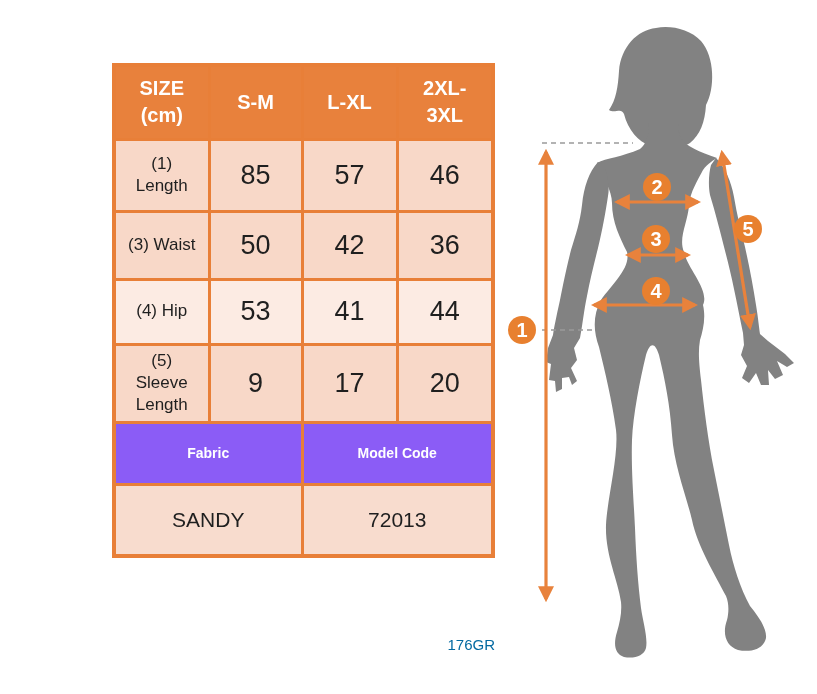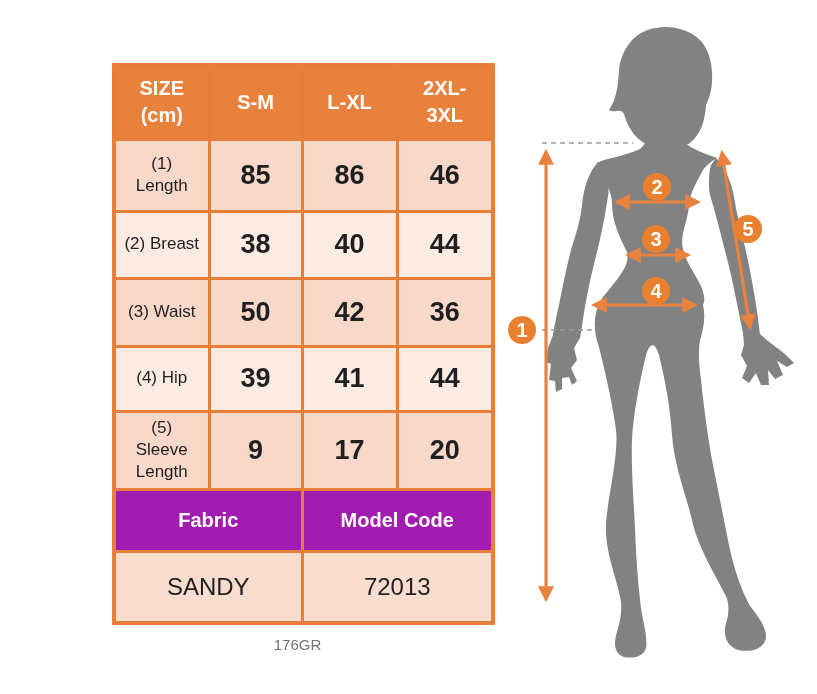--- a/index.html
+++ b/index.html
@@ -31,42 +31,42 @@
   }
   tr.hdr-row th, td.hdr-cell {
     background: #E8813C;
     color: #FFFFFF;
     font-weight: bold;
     font-size: 20px;
     line-height: 1.35;
   }
   th.pre, td.pre { white-space: pre-line; }
   td.lbl { font-size: 17px; line-height: 1.3; font-weight: normal; }
-  td.val { font-size: 27px; font-weight: bold; }
+  td.val { font-size: 27px; }
   tr.row-dark td  { background: #F8D8C8; }
   tr.row-light td { background: #FCEBE3; }
   tr.hdr-row      { height: 74px; }
   tr.r1 { height: 72px; }
   tr.r2 { height: 67px; }
   tr.r3 { height: 68px; }
   tr.r4 { height: 65px; }
   tr.r5 { height: 78px; }
   tr.footer-hdr { height: 62px; }
-  tr.footer-hdr td { background: #a21caf; color: #fff; font-weight: bold; font-size: 20px; }
+  tr.footer-hdr td { background: #8b5cf6; color: #fff; font-weight: bold; font-size: 14px; }
   tr.footer-val { height: 72px; }
-  tr.footer-val td { background: #F8DCCE; font-size: 24px; }
+  tr.footer-val td { background: #F8DCCE; font-size: 21px; }
 
   .product-note {
     position: absolute;
-    left: 108px;
+    left: 116px;
     top: 636px;
     width: 379px;
-    text-align: center;
+    text-align: right;
     font-size: 15px;
-    color: #737373;
+    color: #0369a1;
   }
 
   
   svg.figure {
     position: absolute;
     left: 0; top: 0;
     width: 817px; height: 694px;
     pointer-events: none;
   }
   .sil { fill: #828282; stroke: none; }
@@ -99,38 +99,32 @@
 (cm)</th>
         <th>S-M</th>
         <th>L-XL</th>
         <th class="pre">2XL-
 3XL</th>
       </tr>
       <tr class="row-dark r1">
         <td class="lbl pre">(1)
 Length</td>
         <td class="val">85</td>
-        <td class="val">86</td>
+        <td class="val">57</td>
         <td class="val">46</td>
-      </tr>
-      <tr class="row-light r2">
-        <td class="lbl pre">(2) Breast</td>
-        <td class="val">38</td>
-        <td class="val">40</td>
-        <td class="val">44</td>
       </tr>
       <tr class="row-dark r3">
         <td class="lbl pre">(3) Waist</td>
         <td class="val">50</td>
         <td class="val">42</td>
         <td class="val">36</td>
       </tr>
       <tr class="row-light r4">
         <td class="lbl pre">(4) Hip</td>
-        <td class="val">39</td>
+        <td class="val">53</td>
         <td class="val">41</td>
         <td class="val">44</td>
       </tr>
       <tr class="row-dark r5">
         <td class="lbl pre">(5)
 Sleeve
 Length</td>
         <td class="val">9</td>
         <td class="val">17</td>
         <td class="val">20</td>

